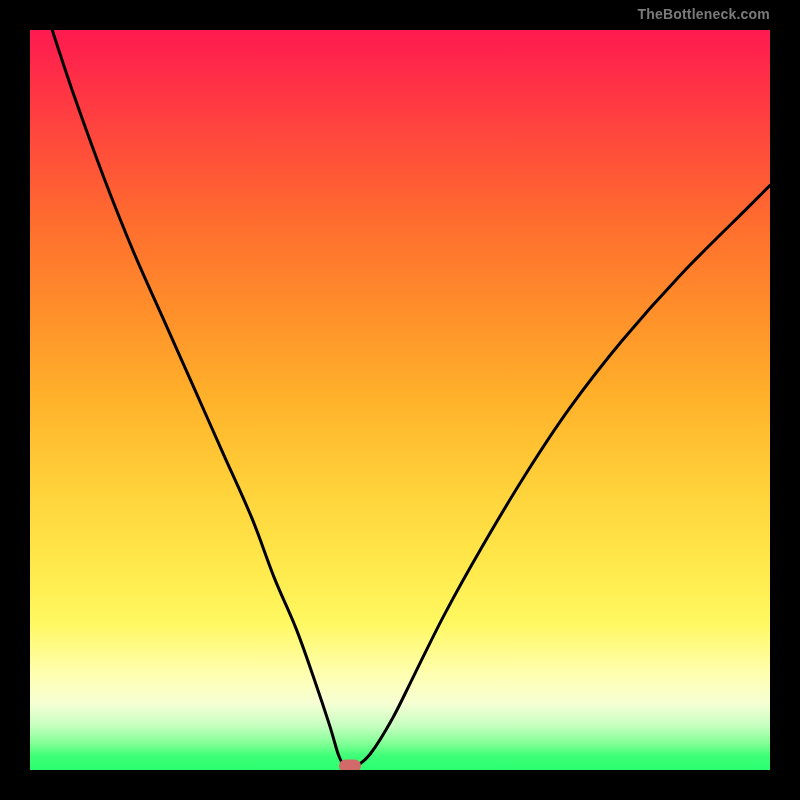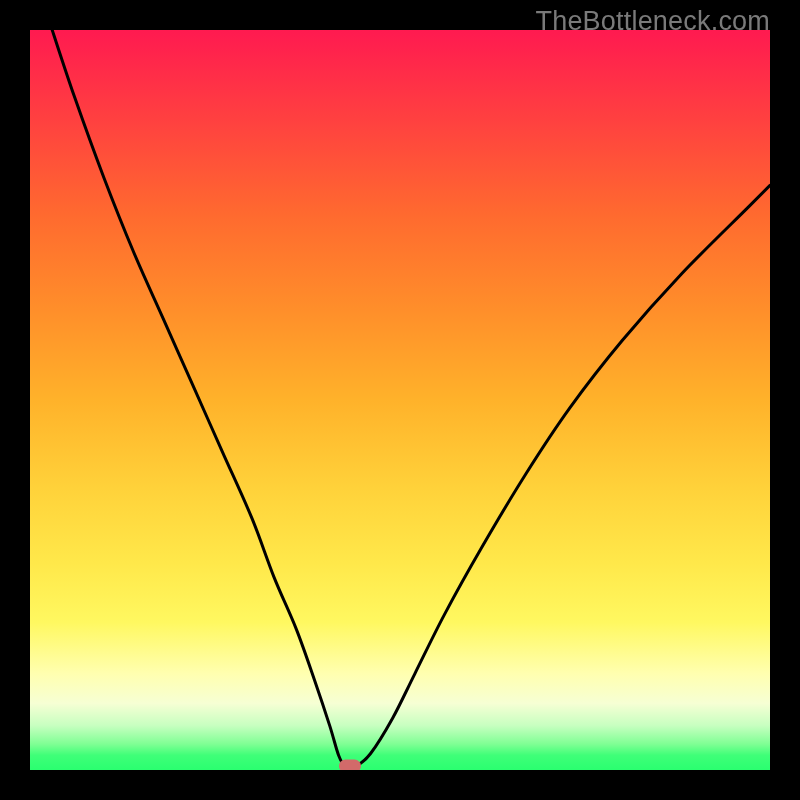--- a/index.html
+++ b/index.html
@@ -39,22 +39,22 @@
       #7fff94 96.5%,
       #3fff78 98%,
       #2aff70 100%
     );
   }
   .watermark {
     position: absolute;
     top: 6px;
     right: 30px;
     color: #7a7a7a;
-    font-size: 27px;
-    font-weight: 400;
+    font-size: 14px;
+    font-weight: 700;
     letter-spacing: 0.2px;
     user-select: none;
   }
   svg.curve {
     position: absolute;
     left: 0;
     top: 0;
     width: 740px;
     height: 740px;
   }

